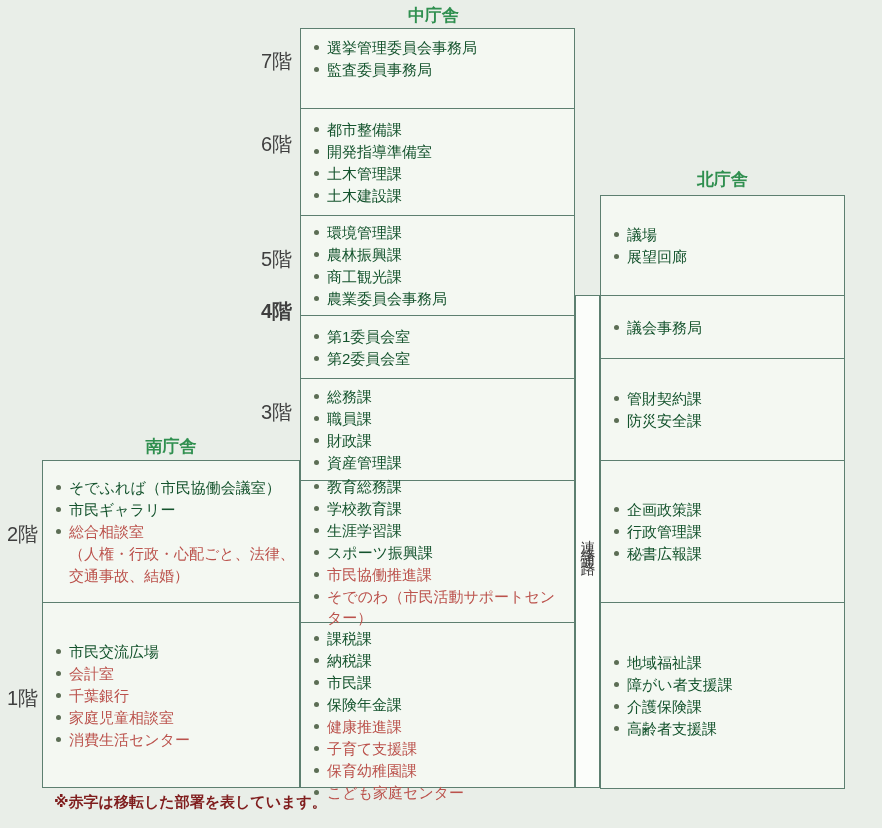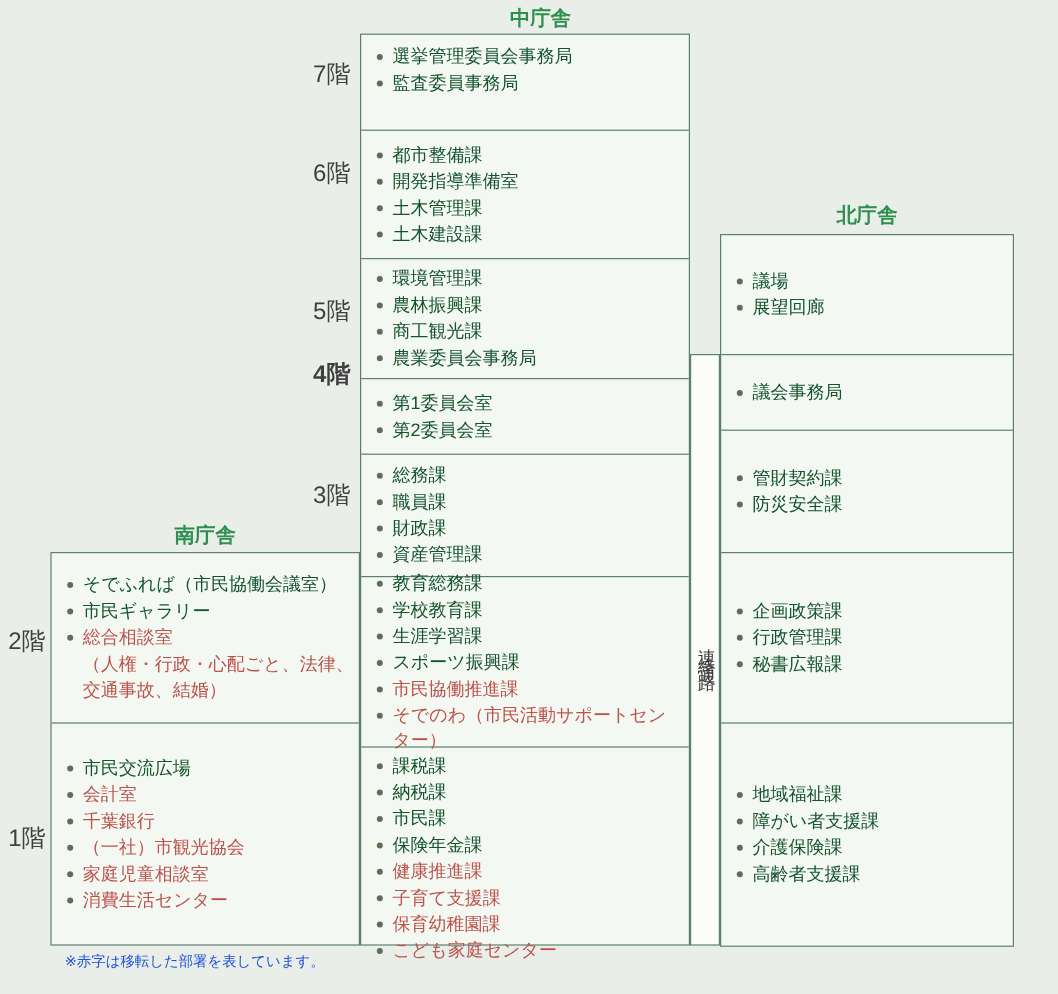--- a/index.html
+++ b/index.html
@@ -50,29 +50,29 @@
     position:absolute;left:575px;top:295px;width:25px;height:493px;
     background:#fbfdfa;border:1px solid #5d7f70;box-sizing:border-box;
     display:flex;align-items:center;justify-content:center;
   }
   #corridor .vtxt{
     writing-mode:vertical-rl;text-orientation:upright;
     font-size:15px;color:#3d3d3d;letter-spacing:7px;
   }
   #legend-note{
     position:absolute;left:54px;top:793px;
-    font-size:12px;color:#1d4ed8;
+    font-size:15px;color:#7f1d1d;font-weight:bold;
   }
 </style>
 </head>
 <body>
 
 <div id="stage">
 
-  <div class="bldg-title" style="left:313px;top:4px;width:275px;font-family:Liberation Mono, monospace;">中庁舎</div>
+  <div class="bldg-title" style="left:296px;top:4px;width:275px;font-family:Liberation Mono, monospace;">中庁舎</div>
   <div class="bldg-title" style="left:600px;top:168px;width:245px;">北庁舎</div>
   <div class="bldg-title" style="left:42px;top:435px;width:258px;">南庁舎</div>
 
   <div class="floor-label" style="left:248px;top:48px;">7階</div>
   <div class="floor-label" style="left:248px;top:131px;">6階</div>
   <div class="floor-label" style="left:248px;top:234px;margin-top:12px;">5階</div>
   <div class="floor-label" style="left:248px;top:298px;font-weight:bold;">4階</div>
   <div class="floor-label" style="left:248px;top:399px;">3階</div>
   <div class="floor-label" style="left:-6px;top:521px;">2階</div>
   <div class="floor-label" style="left:-6px;top:685px;">1階</div>
@@ -337,24 +337,20 @@
         <li class="item red">
             <span class="blt"></span>
             <span class="txt">会計室</span>
           </li>
         <li class="item red">
             <span class="blt"></span>
             <span class="txt">千葉銀行</span>
           </li>
         <li class="item red">
             <span class="blt"></span>
-            <span class="txt">（一社）市観光協会</span>
-          </li>
-        <li class="item red">
-            <span class="blt"></span>
             <span class="txt">家庭児童相談室</span>
           </li>
         <li class="item red">
             <span class="blt"></span>
             <span class="txt">消費生活センター</span>
           </li>
       </ul>
     </div>
   </div>
 

